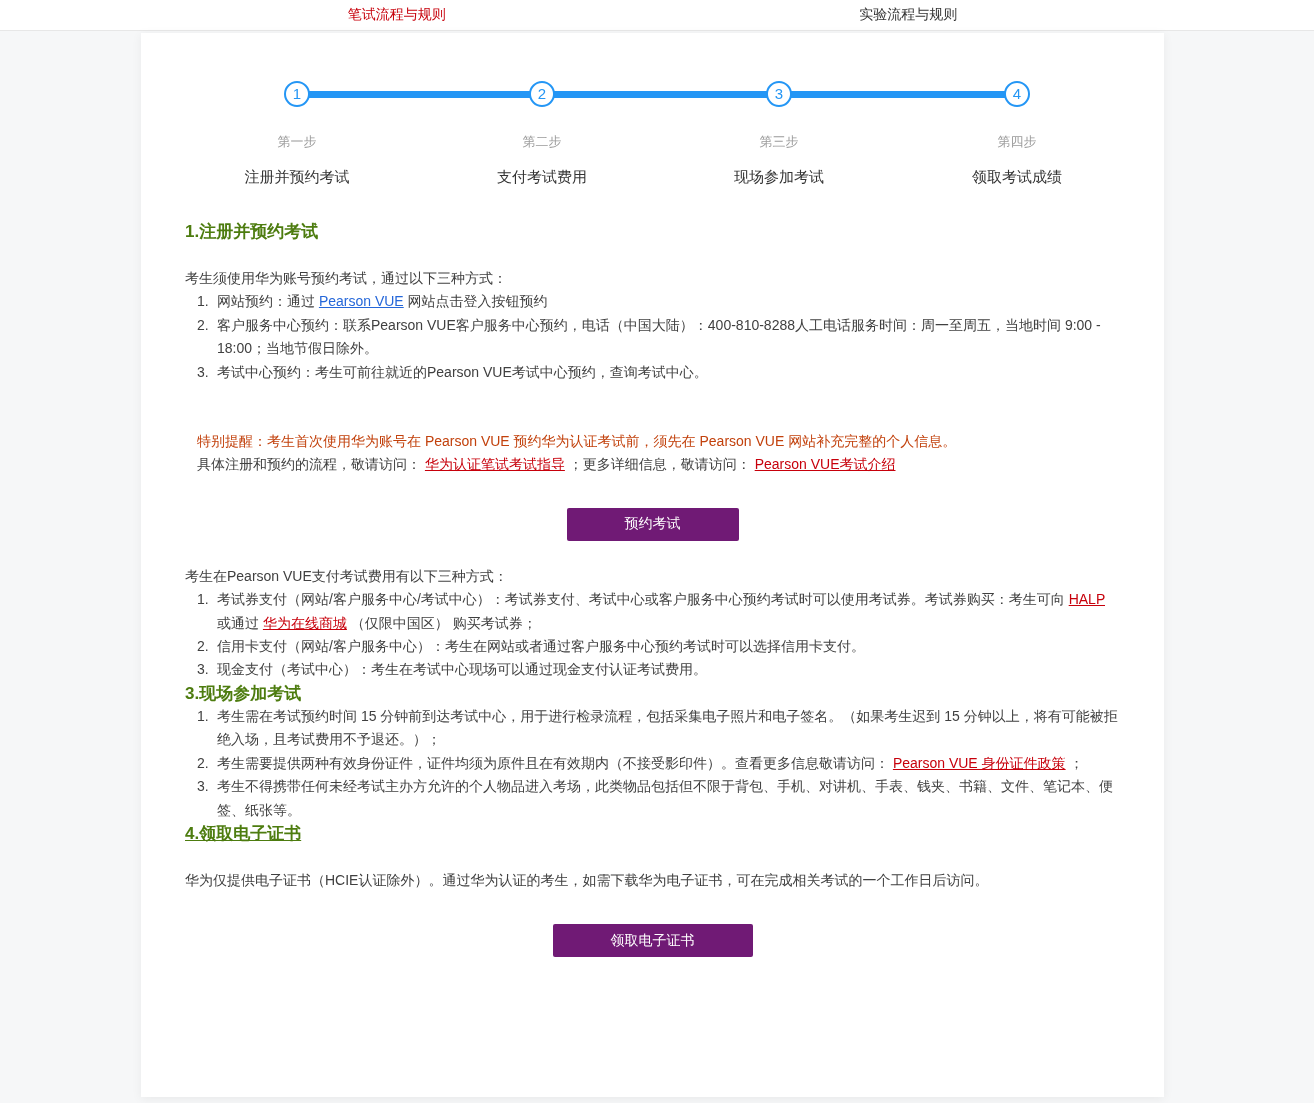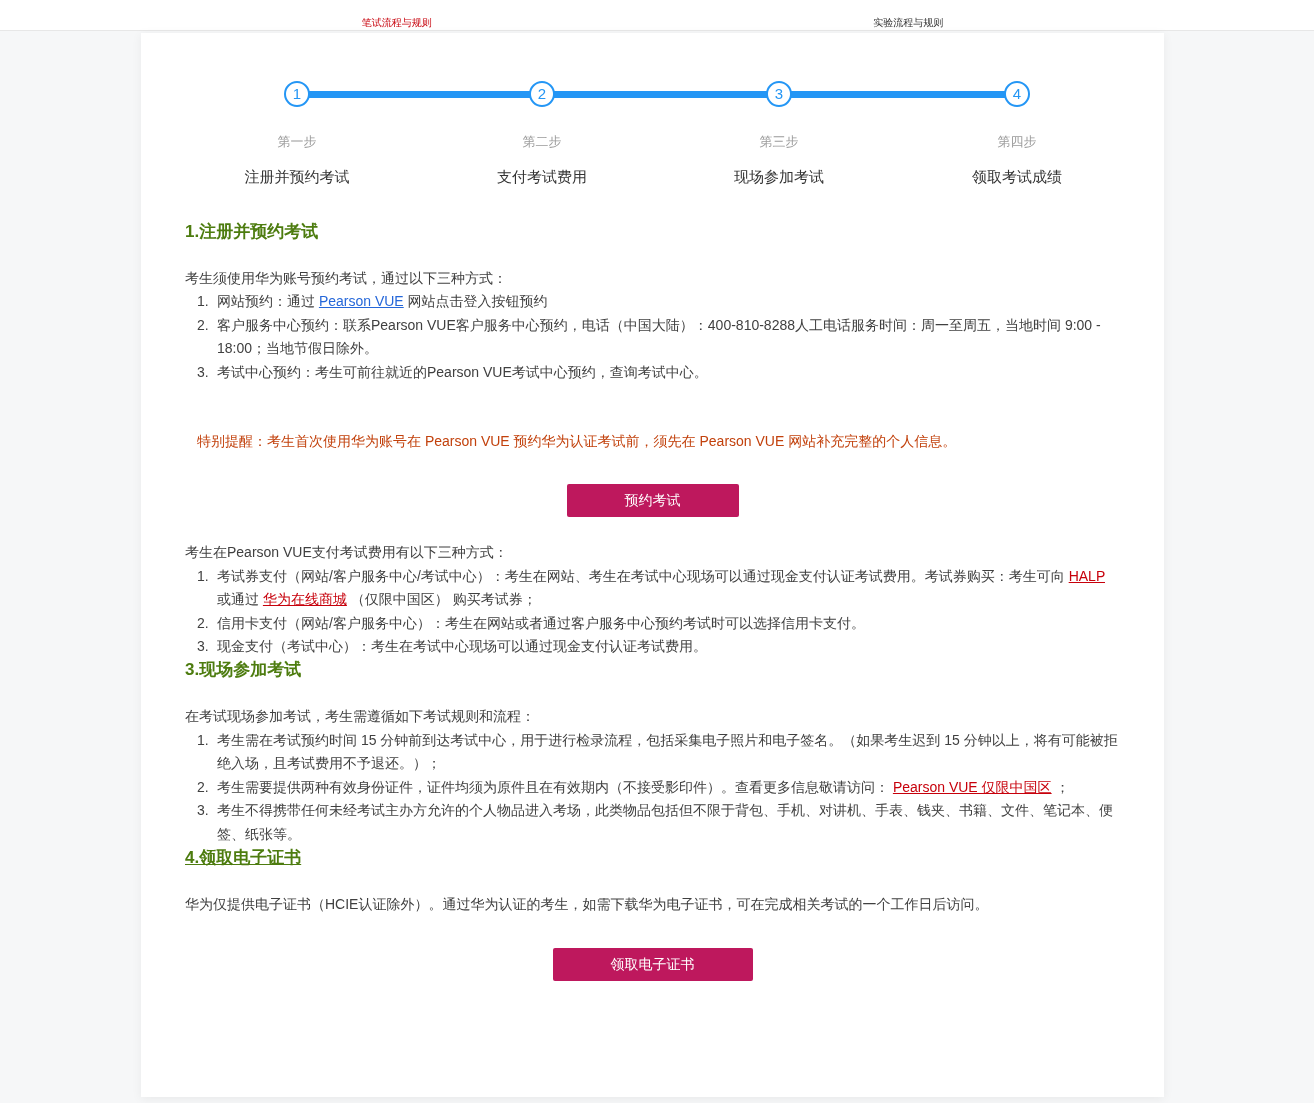--- a/index.html
+++ b/index.html
@@ -12,22 +12,22 @@
     overflow:hidden;
   }
   
   .topbar {
     height:31px; background:#ffffff; border-bottom:1px solid #e7e7e7;
   }
   .topbar-inner {
     margin:0 150px 0 141px; height:30px; display:flex;
   }
   .top-tab {
-    flex:1; display:flex; align-items:flex-end; justify-content:center;
-    font-size:10px; color:#333333; cursor:pointer;
+    flex:1; display:flex; align-items:center; justify-content:center;
+    font-size:14px; color:#333333; cursor:pointer;
   }
   .top-tab.active { color:#c7000b; }
   
   .card {
     width:1023px; margin:2px 0 0 141px; background:#ffffff;
     box-shadow:0 2px 10px rgba(0,0,0,0.06);
     padding:48px 44px 53px 44px; min-height:1064px;
   }
   
   .stepper { position:relative; height:139px; }
@@ -54,21 +54,21 @@
   .sec-intro { margin-top:24px; font-size:14px; line-height:23.4px; }
   .olist { margin:0; }
   .li { position:relative; padding-left:32px; font-size:14px; line-height:23.4px; }
   .li .num { position:absolute; left:12px; }
   .note-line { padding-left:12px; font-size:14px; line-height:23.4px; }
   .red-text { color:#c2410c;margin-top:46px; }
   a.link-blue { color:#2567d9; text-decoration:underline; cursor:pointer; }
   a.link-red  { color:#c7000b; text-decoration:underline; cursor:pointer; }
   .btn-primary {
     display:block; margin:31px auto 0 auto; height:33px; min-width:172px;
-    padding:0 20px; background:#be185d; color:#ffffff; font-size:14px;
+    padding:0 20px; background:#701a75; color:#ffffff; font-size:14px;
     border:none; border-radius:2px; cursor:pointer;
     font-family:"Liberation Sans","DejaVu Sans",sans-serif;
   }
   .btn-wide { min-width:200px; }
   .mt-sec2 { margin-top:39px; }
   .mt-sec3 { margin-top:20px; }
   .mt-sec4 { margin-top:21px;text-decoration:underline; }
   .mt-btn2 { margin-top:32px; }
 </style>
 </head>
@@ -120,49 +120,51 @@
     </div>
     <div class="li">
       <span class="num">2.</span>
       <span>客户服务中心预约：联系Pearson VUE客户服务中心预约，电话（中国大陆）：400-810-8288人工电话服务时间：周一至周五，当地时间 9:00 - 18:00；当地节假日除外。</span>
     </div>
     <div class="li">
       <span class="num">3.</span>
       <span>考试中心预约：考生可前往就近的Pearson VUE考试中心预约，查询考试中心。</span>
     </div>
     <div class="note-line red-text">特别提醒：考生首次使用华为账号在 Pearson VUE 预约华为认证考试前，须先在 Pearson VUE 网站补充完整的个人信息。</div>
+    <div class="note-line">
+      <span>具体注册和预约的流程，敬请访问： </span><a class="link-red">华为认证笔试考试指导</a><span> ；更多详细信息，敬请访问： </span><a class="link-red">Pearson VUE考试介绍</a>
+    </div>
   </div>
   <button class="btn-primary">预约考试</button>
 
   <div class="sec-intro">考生在Pearson VUE支付考试费用有以下三种方式：</div>
   <div class="olist">
     <div class="li">
       <span class="num">1.</span>
-      <span>考试券支付（网站/客户服务中心/考试中心）：考生在网站、考生在考试中心现场可以通过现金支付认证考试费用。考试券购买：考生可向 </span><a class="link-red">HALP</a><span> 或通过 </span><a class="link-red">华为在线商城</a><span> （仅限中国区） 购买考试券；</span>
+      <span>考试券支付（网站/客户服务中心/考试中心）：考试券支付、考试中心或客户服务中心预约考试时可以使用考试券。考试券购买：考生可向 </span><a class="link-red">HALP</a><span> 或通过 </span><a class="link-red">华为在线商城</a><span> （仅限中国区） 购买考试券；</span>
     </div>
     <div class="li">
       <span class="num">2.</span>
       <span>信用卡支付（网站/客户服务中心）：考生在网站或者通过客户服务中心预约考试时可以选择信用卡支付。</span>
     </div>
     <div class="li">
       <span class="num">3.</span>
       <span>现金支付（考试中心）：考生在考试中心现场可以通过现金支付认证考试费用。</span>
     </div>
   </div>
 
   <h2 class="sec-heading mt-sec3">3.现场参加考试</h2>
-  <div class="sec-intro">在考试现场参加考试，考生需遵循如下考试规则和流程：</div>
   <div class="olist">
     <div class="li">
       <span class="num">1.</span>
       <span>考生需在考试预约时间 15 分钟前到达考试中心，用于进行检录流程，包括采集电子照片和电子签名。（如果考生迟到 15 分钟以上，将有可能被拒绝入场，且考试费用不予退还。）；</span>
     </div>
     <div class="li">
       <span class="num">2.</span>
-      <span>考生需要提供两种有效身份证件，证件均须为原件且在有效期内（不接受影印件）。查看更多信息敬请访问： </span><a class="link-red">Pearson VUE 仅限中国区</a><span> ；</span>
+      <span>考生需要提供两种有效身份证件，证件均须为原件且在有效期内（不接受影印件）。查看更多信息敬请访问： </span><a class="link-red">Pearson VUE 身份证件政策</a><span> ；</span>
     </div>
     <div class="li">
       <span class="num">3.</span>
       <span>考生不得携带任何未经考试主办方允许的个人物品进入考场，此类物品包括但不限于背包、手机、对讲机、手表、钱夹、书籍、文件、笔记本、便签、纸张等。</span>
     </div>
   </div>
 
   <h2 class="sec-heading mt-sec4">4.领取电子证书</h2>
   <div class="sec-intro">华为仅提供电子证书（HCIE认证除外）。通过华为认证的考生，如需下载华为电子证书，可在完成相关考试的一个工作日后访问。</div>
   <button class="btn-primary btn-wide mt-btn2">领取电子证书</button>

